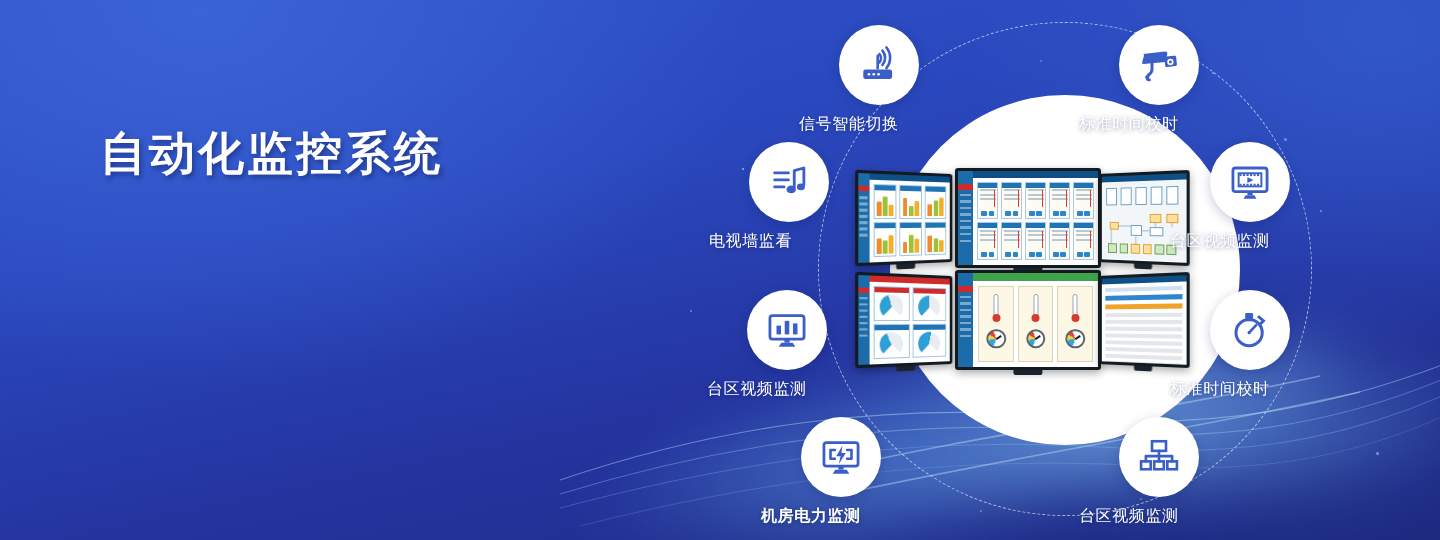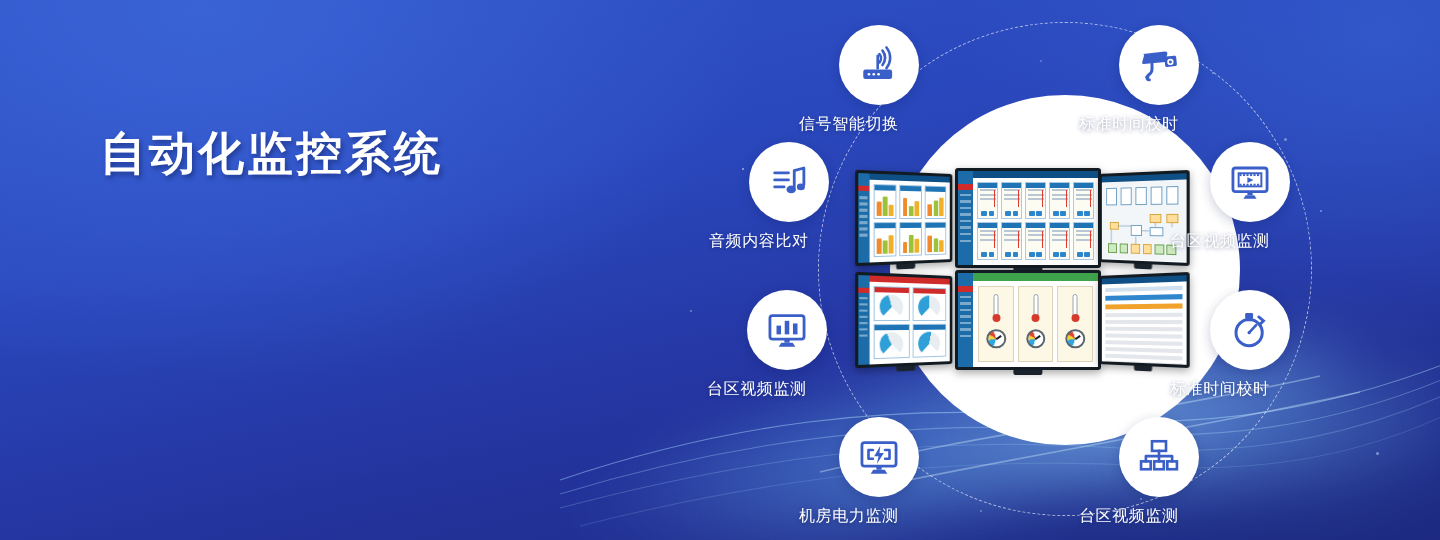--- a/index.html
+++ b/index.html
@@ -555,21 +555,21 @@
         <div class="bubble">
           <svg viewBox="0 0 48 48" fill="none">
       <rect x="6" y="12" width="19" height="3.2" rx="1.6" fill="#3a5fc8"></rect>
       <rect x="6" y="20" width="19" height="3.2" rx="1.6" fill="#3a5fc8"></rect>
       <rect x="6" y="28" width="14" height="3.2" rx="1.6" fill="#3a5fc8"></rect>
       <path d="M30 30 V11 L41 8 V27" stroke="#3a5fc8" stroke-width="3.2" fill="none" stroke-linecap="round" stroke-linejoin="round"></path>
       <ellipse cx="26.5" cy="32.5" rx="5.4" ry="4.4" fill="#3a5fc8"></ellipse>
       <ellipse cx="37.6" cy="29.6" rx="4.6" ry="3.8" fill="#3a5fc8"></ellipse>
     </svg>
         </div>
-        <div class="node-label">音频内容比对</div>
+        <div class="node-label">电视墙监看</div>
       </div>
       <div class="node-item" style="left: 1170px; top: 142px;">
         <div class="bubble">
           <svg viewBox="0 0 48 48" fill="none">
       <rect x="4.5" y="8" width="39" height="27" rx="3" stroke="#3a5fc8" stroke-width="3.2"></rect>
       <rect x="11" y="14" width="26" height="15" stroke="#3a5fc8" stroke-width="2.2"></rect>
       <g fill="#3a5fc8">
         <rect x="12" y="15" width="2.4" height="2.2"></rect>
               <rect x="16" y="15" width="2.4" height="2.2"></rect>
               <rect x="20" y="15" width="2.4" height="2.2"></rect>
@@ -609,21 +609,21 @@
       <circle cx="23" cy="27" r="15" stroke="#3a5fc8" stroke-width="3.4"></circle>
       <rect x="18.5" y="4.5" width="9" height="7" rx="1.6" fill="#3a5fc8"></rect>
       <rect x="21" y="10" width="4" height="4" fill="#3a5fc8"></rect>
       <path d="M34 9 L39.5 13.5 L35.5 17.5" stroke="#3a5fc8" stroke-width="3.2" stroke-linecap="round" fill="none"></path>
       <path d="M23 27 L31 18.5" stroke="#3a5fc8" stroke-width="3" stroke-linecap="round"></path>
       <circle cx="23" cy="27" r="1.8" fill="#3a5fc8"></circle>
     </svg>
         </div>
         <div class="node-label">标准时间校时</div>
       </div>
-      <div class="node-item" style="left: 799px; top: 417px;">
+      <div class="node-item" style="left: 761px; top: 417px; font-weight: bold;">
         <div class="bubble">
           <svg viewBox="0 0 48 48" fill="none">
       <rect x="4.5" y="7.5" width="39" height="27" rx="3" stroke="#3a5fc8" stroke-width="3.2"></rect>
       <path d="M12 16 H17 M12 16 V26 M12 26 H17" stroke="#3a5fc8" stroke-width="3" fill="none" stroke-linecap="round"></path>
       <path d="M36 16 H31 M36 16 V26 M36 26 H31" stroke="#3a5fc8" stroke-width="3" fill="none" stroke-linecap="round"></path>
       <path d="M25.5 11 L18.5 23 H23.5 L21.5 32 L29.5 19.5 H24.5 Z" fill="#3a5fc8"></path>
       <rect x="21" y="34.5" width="6" height="4" fill="#3a5fc8"></rect>
       <path d="M14.5 43 L33.5 43 L30.5 38.5 L17.5 38.5 Z" fill="#3a5fc8"></path>
     </svg>
         </div>

